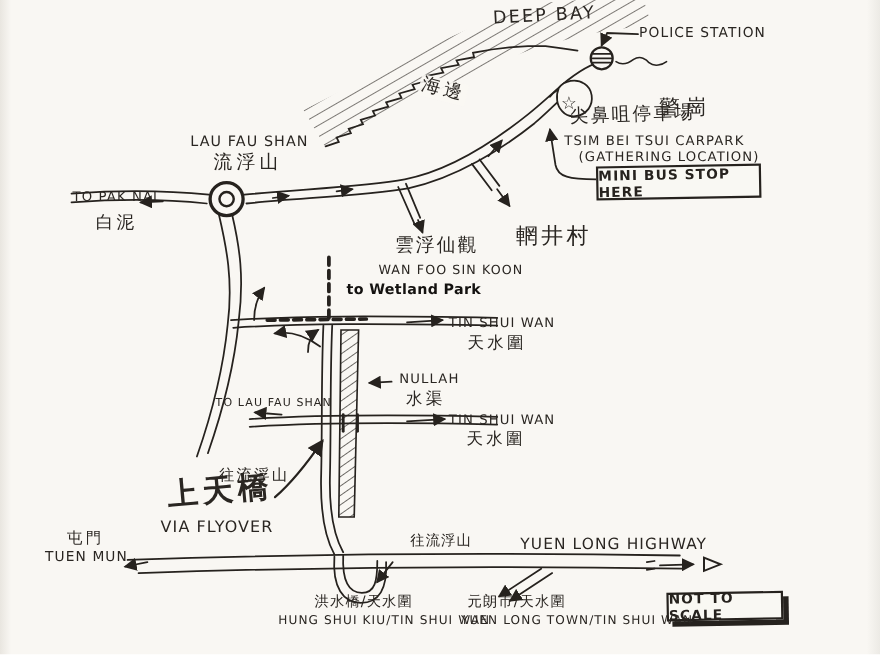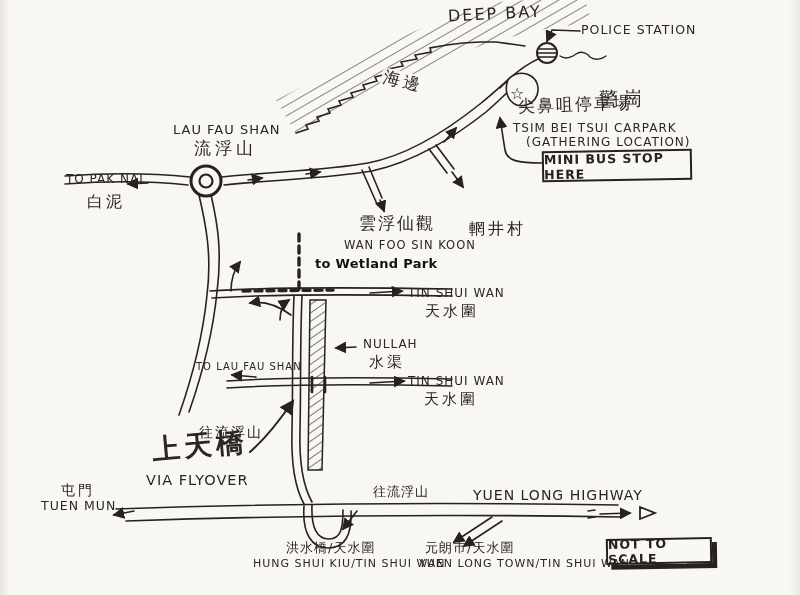--- a/index.html
+++ b/index.html
@@ -161,21 +161,21 @@
 
   <div class="lbl hand" style="left:173px;top:123px;font-size:13px;">LAU FAU SHAN</div>
   <div class="lbl zh" style="left:194px;top:139px;font-size:17px;letter-spacing:4px;">流浮山</div>
 
   <div class="lbl hand" style="left:66px;top:173px;font-size:12px;">TO PAK NAI</div>
   <div class="lbl zh" style="left:87px;top:193px;font-size:16px;">白泥</div>
 
   <div class="lbl zh" style="left:359px;top:214px;font-size:17px;letter-spacing:2px;">雲浮仙觀</div>
   <div class="lbl hand" style="left:344px;top:239px;font-size:11.5px;">WAN FOO SIN KOON</div>
 
-  <div class="lbl zh" style="left:469px;top:220px;font-size:16px;">輞井村</div>
+  <div class="lbl zh" style="left:469px;top:203px;font-size:20px;">輞井村</div>
 
   <div class="lbl print" style="left:315px;top:257px;font-size:13px;">to  Wetland Park</div>
 
   <div class="lbl hand" style="left:408px;top:287px;font-size:12px;">TIN SHUI WAN</div>
   <div class="lbl zh" style="left:425px;top:303px;font-size:15px;">天水圍</div>
 
   <div class="lbl hand" style="left:363px;top:338px;font-size:12px;">NULLAH</div>
   <div class="lbl zh" style="left:369px;top:354px;font-size:15px;">水渠</div>
 
   <div class="lbl hand" style="left:196px;top:361px;font-size:10px;">TO LAU FAU SHAN</div>

